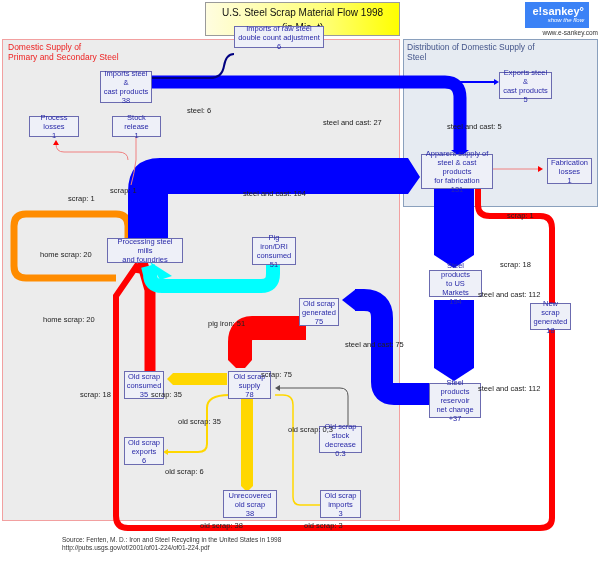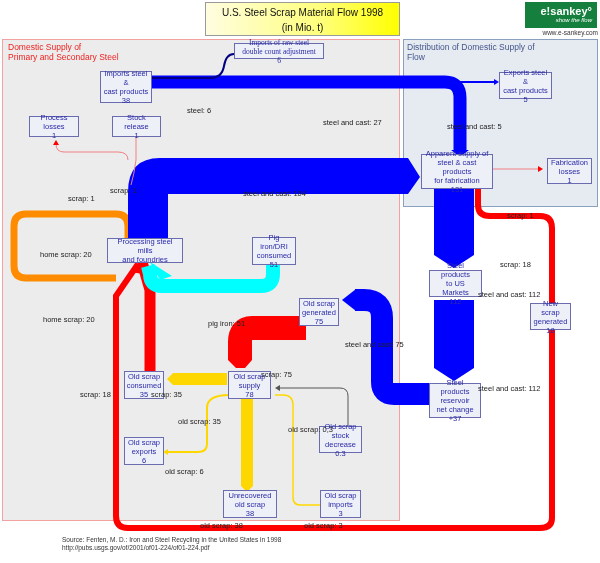--- a/index.html
+++ b/index.html
@@ -1,20 +1,20 @@
 <!DOCTYPE html>
 <html><head>
 <meta charset="utf-8">
 <style>
   html, body { margin:0; padding:0; background:#ffffff; }
   body { width:600px; height:563px; position:relative; overflow:hidden; font-family:"Liberation Sans", sans-serif; }
   #stage { position:absolute; left:0; top:0; width:600px; height:563px; }
   .title-box { position:absolute; left:205px; top:2px; width:195px; height:34px; border:1px solid #9a9a9a;
     background:linear-gradient(90deg,#fffde0 0%,#ffff7a 60%,#ffff00 100%); text-align:center; font-size:10px; line-height:15px; color:#111; padding-top:2px; box-sizing:border-box; }
-  .logo { position:absolute; left:525px; top:2px; width:72px; height:26px; background:#15803d; color:#fff; box-sizing:border-box; padding:3px 5px 0 0; text-align:right; }
+  .logo { position:absolute; left:525px; top:2px; width:64px; height:26px; background:#3b82f6; color:#fff; box-sizing:border-box; padding:3px 5px 0 0; text-align:right; }
   .logo .brand { font-size:11px; font-weight:bold; line-height:12px; display:block; }
   .logo .tag { font-size:6px; font-style:italic; line-height:7px; display:block; }
   .logo-url { position:absolute; left:520px; top:29px; width:78px; text-align:right; font-size:6.5px; color:#333; }
   .region { position:absolute; box-sizing:border-box; }
   .region-left { left:2px; top:39px; width:398px; height:482px; background:#ececec; border:1px solid #f2a0a0; }
   .region-right { left:403px; top:39px; width:195px; height:168px; background:#e6ebf2; border:1px solid #8aa0bd; }
   .region-label { position:absolute; font-size:8.5px; line-height:10px; }
   .rl-left { left:8px; top:42px; color:#ee2222; }
   .rl-right { left:407px; top:42px; color:#44558a; }
   svg#flows { position:absolute; left:0; top:0; }
@@ -38,21 +38,21 @@
     <span class="brand">e!sankey°</span>
     <span class="tag">show the flow</span>
   </div>
   <div class="logo-url">www.e-sankey.com</div>
 
   <div class="region region-left"></div>
   <div class="region region-right"></div>
   <div class="region-label rl-left" style="white-space:pre-line">Domestic Supply of
 Primary and Secondary Steel</div>
   <div class="region-label rl-right" style="white-space:pre-line">Distribution of Domestic Supply of
-Flow</div>
+Steel</div>
 
   <svg id="flows" width="600" height="563">
 
     <path d="M478,175 L478,205 Q478,216 490,216 L540,216 Q552,216 552,228 L552,518 Q552,528 540,528 L128,528 Q116,528 116,516 L116,296 L138,264" fill="none" stroke="#ff0000" stroke-width="6"></path>
 
     <path d="M150,372 L150,290 L142,262" fill="none" stroke="#ff0000" stroke-width="11"></path>
     <polygon points="130,272 145,262 157,276" fill="#ff0000"></polygon>
 
     <path d="M128,246 L128,226 Q128,214 116,214 L26,214 Q14,214 14,226 L14,266 Q14,278 26,278 L116,278" fill="none" stroke="#ff8c00" stroke-width="7"></path>
 
@@ -91,21 +91,21 @@
 
     <path d="M229,395 Q207,395 207,408 L207,444 Q207,452 198,452 L168,452" fill="none" stroke="#ffd700" stroke-width="2"></path>
     <polygon points="168,449 163,452 168,455" fill="#ffd700"></polygon>
 
     <path d="M321,505 L300,505 Q293,505 293,497 L293,405 Q293,395 283,395 L275,395" fill="none" stroke="#ffd700" stroke-width="1.5"></path>
 
     <path d="M348,426 L348,396 Q348,388 340,388 L279,388" fill="none" stroke="#555555" stroke-width="1"></path>
     <polygon points="280,385 275,388 280,391" fill="#555555"></polygon>
   </svg>
 
-  <div class="node" style="left:234px;top:43px;width:90px;height:16px;font-family:Liberation Serif, serif;">
+  <div class="node" style="left:234px;top:26px;width:90px;height:22px;">
     <span>Imports of raw steel
 double count adjustment</span>
     <span>6</span>
   </div>
   <div class="node" style="left:100px;top:71px;width:52px;height:32px;">
     <span>Imports steel &amp;
 cast products</span>
     <span>38</span>
   </div>
   <div class="node" style="left:29px;top:116px;width:50px;height:21px;">
@@ -137,21 +137,21 @@
 and foundries</span>
   </div>
   <div class="node" style="left:252px;top:237px;width:44px;height:28px;">
     <span>Pig iron/DRI
 consumed</span>
     <span>51</span>
   </div>
   <div class="node" style="left:429px;top:270px;width:53px;height:27px;">
     <span>Steel products
 to US Markets</span>
-    <span>112</span>
+    <span>194</span>
   </div>
   <div class="node" style="left:299px;top:298px;width:40px;height:28px;">
     <span>Old scrap
 generated</span>
     <span>75</span>
   </div>
   <div class="node" style="left:530px;top:303px;width:41px;height:27px;">
     <span>New scrap
 generated</span>
     <span>18</span>

